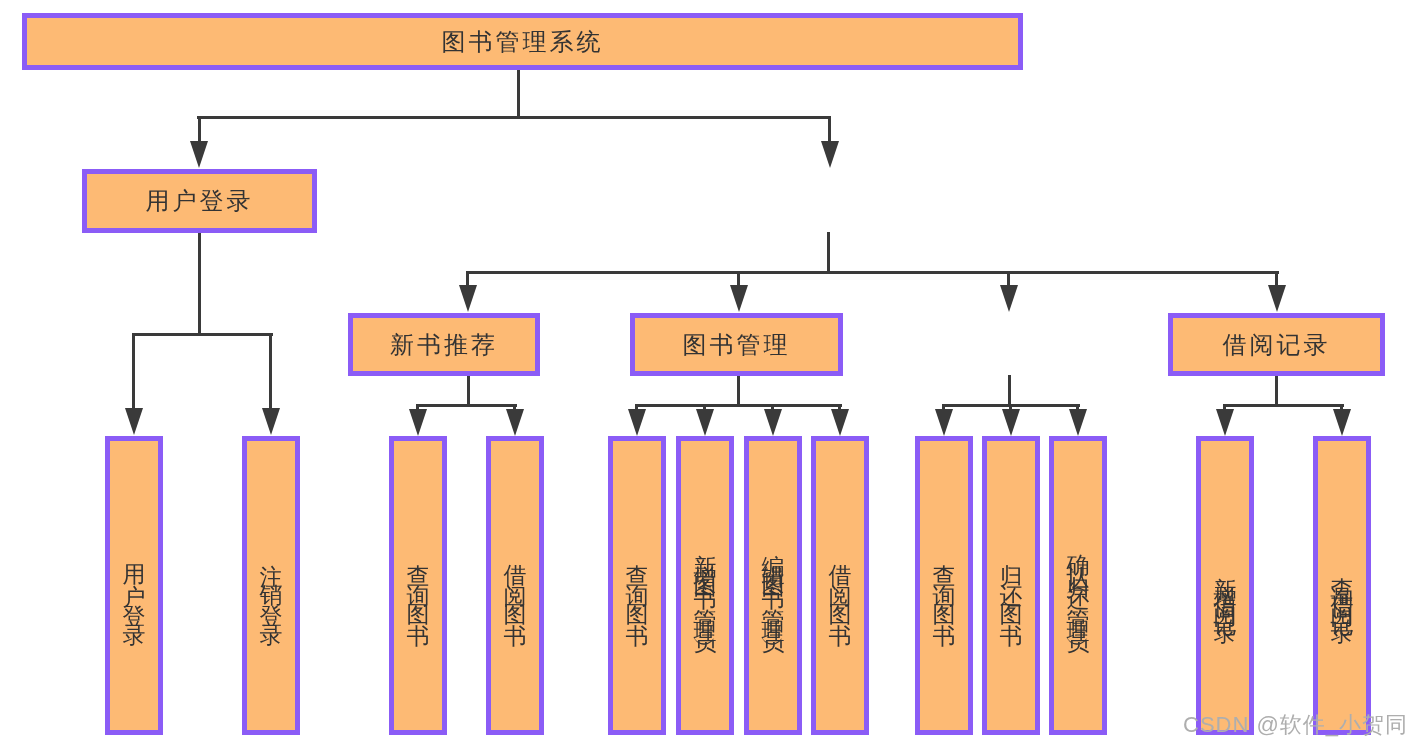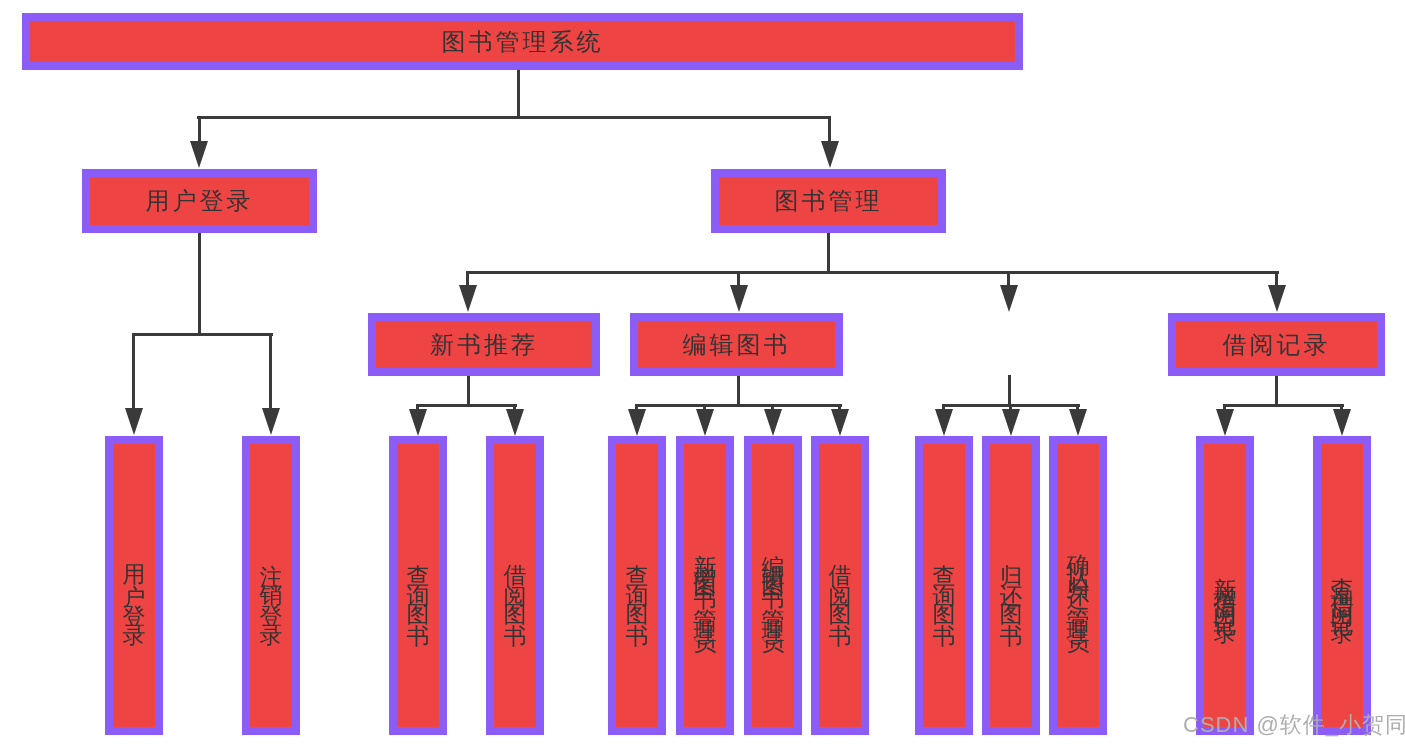--- a/index.html
+++ b/index.html
@@ -1,21 +1,21 @@
 <!DOCTYPE html>
 <html><head>
 <meta charset="utf-8">
 <style>
   html,body{margin:0;padding:0;background:#ffffff;}
   .canvas{
     position:relative;width:1405px;height:747px;background:#ffffff;
     font-family:"Liberation Sans","DejaVu Sans",sans-serif;color:#333333;overflow:hidden;
   }
   .box{
-    position:absolute;background:#ef4444;border:8px solid #8b5cf6;box-sizing:border-box;
+    position:absolute;background:#fdba74;border:5px solid #8b5cf6;box-sizing:border-box;
     display:flex;align-items:center;justify-content:center;
     font-size:24px;letter-spacing:3px;color:#333333;text-align:center;
   }
   .leaf span{
     writing-mode:vertical-rl;text-orientation:mixed;
     font-size:23px;line-height:1;display:block;
   }
   .ls4 span{letter-spacing:20px;}
   .ls6 span{letter-spacing:9px;}
   .ls8 span{letter-spacing:11px;}
@@ -93,29 +93,26 @@
   <div class="vl" style="left:1340px;top:404px;height:8px"></div>
   <div class="ah" style="left:1333px;top:409px"></div>
 
   <div class="box" style="left:22px;top:13px;width:1001px;height:57px">
     <span>图书管理系统</span>
   </div>
 
   <div class="box" style="left:82px;top:169px;width:235px;height:64px">
     <span>用户登录</span>
   </div>
-  <div class="box" style="left:711px;top:169px;width:235px;height:64px">
-    <span>图书管理</span>
-  </div>
 
-  <div class="box" style="left:368px;top:313px;width:232px;height:63px">
+  <div class="box" style="left:348px;top:313px;width:192px;height:63px">
     <span>新书推荐</span>
   </div>
   <div class="box" style="left:630px;top:313px;width:213px;height:63px">
-    <span>编辑图书</span>
+    <span>图书管理</span>
   </div>
   <div class="box" style="left:1168px;top:313px;width:217px;height:63px">
     <span>借阅记录</span>
   </div>
 
   <div class="box leaf ls4" style="left:105px;top:436px;width:58px;height:299px">
     <span>用户登录</span>
   </div>
   <div class="box leaf ls4" style="left:242px;top:436px;width:58px;height:299px">
     <span>注销登录</span>

